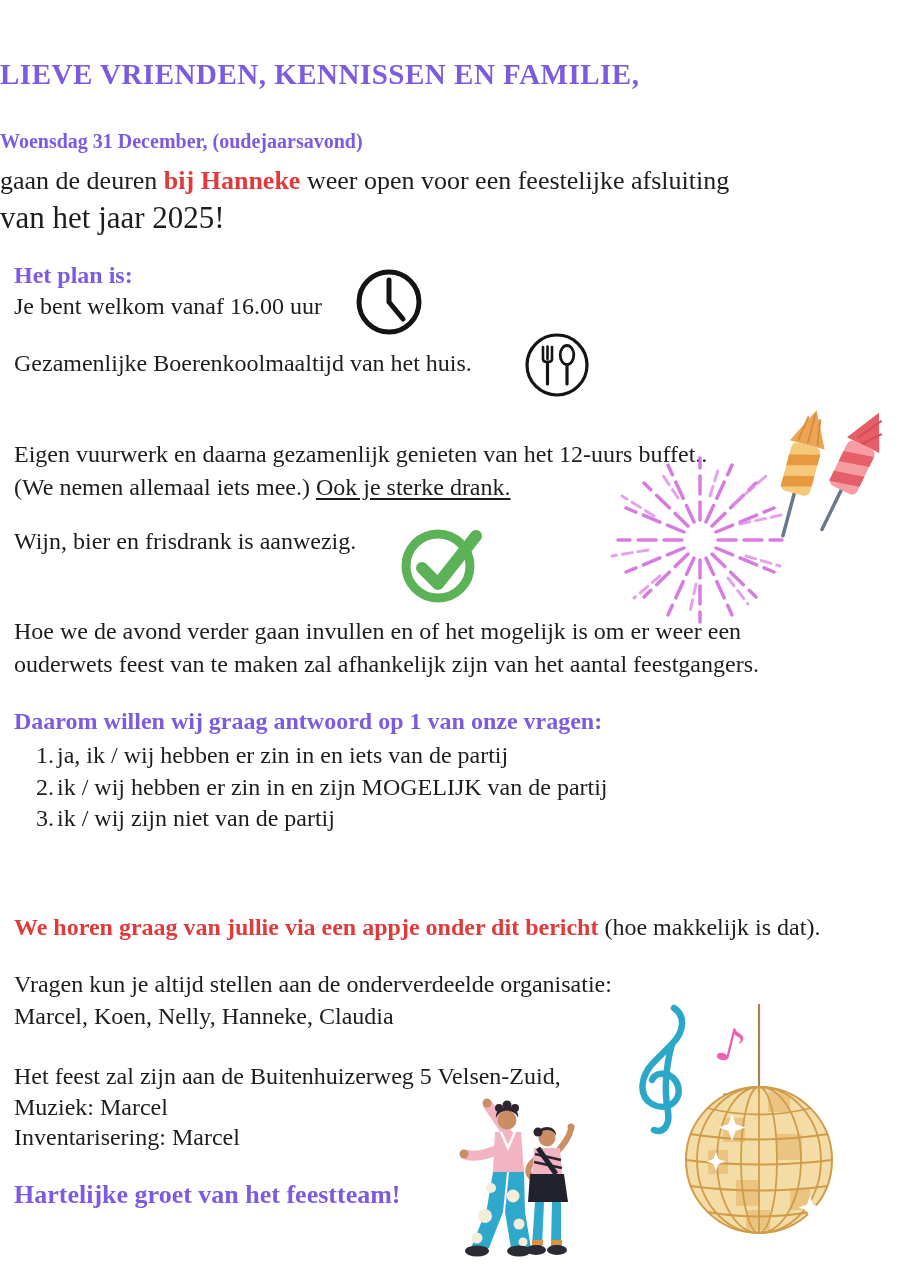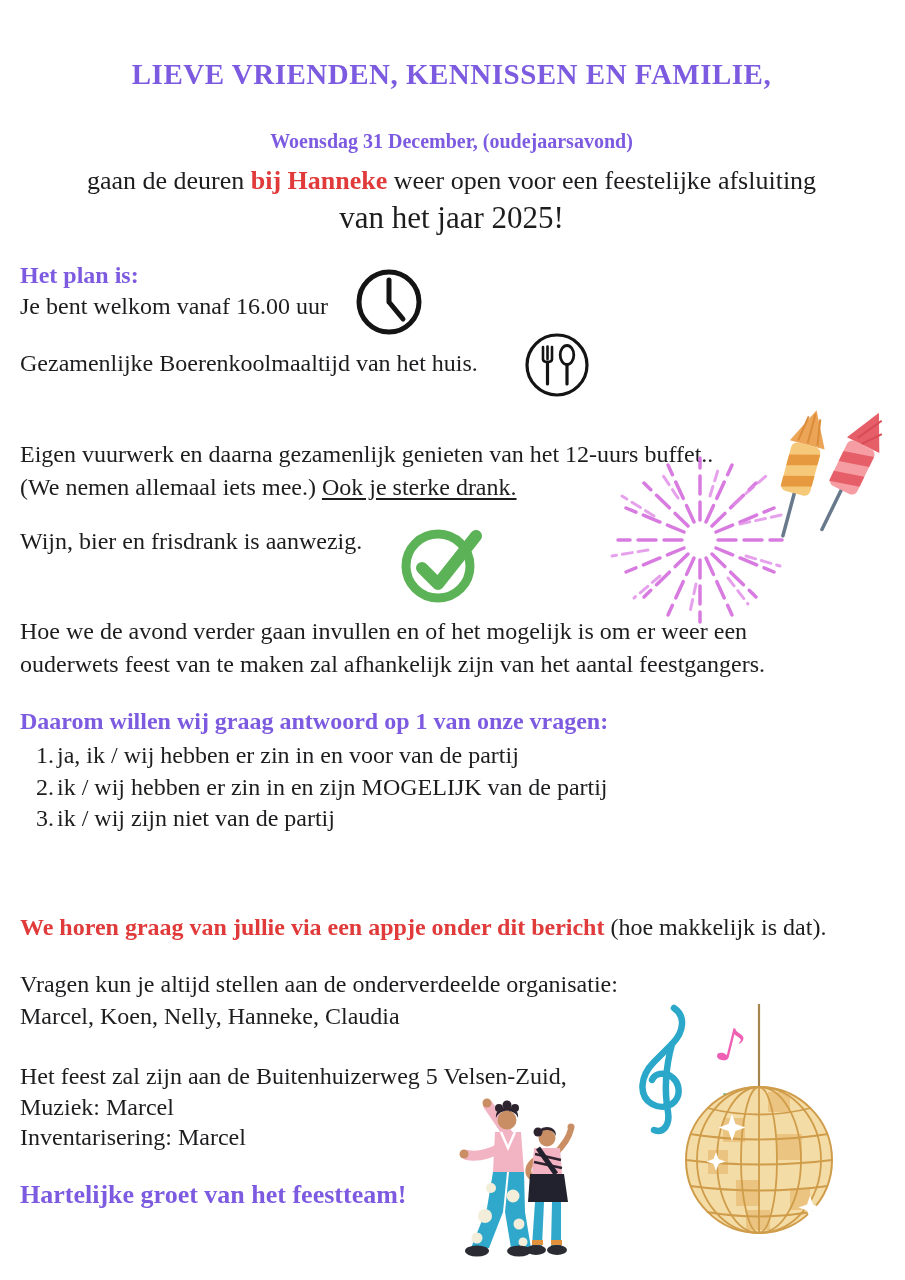--- a/index.html
+++ b/index.html
@@ -1,29 +1,29 @@
 <!DOCTYPE html>
 <html><head>
 <meta charset="utf-8">
 <style>
   html,body{margin:0;padding:0;}
   body{
     width:905px;height:1280px;position:relative;background:#ffffff;
     font-family:"Liberation Serif", serif;color:#1d1d1f;overflow:hidden;
   }
   .abs{position:absolute;white-space:nowrap;}
-  .center{left:0;width:903px;text-align:center;}
+  .center{left:0;width:903px;}
   .purple{color:#7d5be0;font-weight:bold;}
   .red{color:#e03a3a;font-weight:bold;}
   .u{text-decoration:underline;text-underline-offset:3px;}
   .title{top:58px;font-size:29px;letter-spacing:.5px;}
   .date{top:130px;font-size:20px;}
   .intro1{top:166px;font-size:26px;}
   .intro2{top:200px;font-size:31px;}
-  .body-t{font-size:24px;left:20px;}
+  .body-t{font-size:24px;left:14px;}
   .plan-h{top:262px;}
   .welcome{top:293px;}
   .meal{top:350px;}
   .buffet1{top:441px;}
   .buffet2{top:474px;}
   .drinks{top:528px;}
   .det1{top:618px;}
   .det2{top:651px;}
   .rsvp-h{top:708px;}
   .options{top:740px;left:36px;font-size:24px;line-height:31.5px;}
@@ -53,21 +53,21 @@
 <div class="abs body-t buffet1">Eigen vuurwerk en daarna gezamenlijk genieten van het 12-uurs buffet..</div>
 <div class="abs body-t buffet2"><span>(We nemen allemaal iets mee.) </span><span class="u">Ook je sterke drank.</span></div>
 <div class="abs body-t drinks">Wijn, bier en frisdrank is aanwezig.</div>
 
 <div class="abs body-t det1">Hoe we de avond verder gaan invullen en of het mogelijk is om er weer een</div>
 <div class="abs body-t det2">ouderwets feest van te maken zal afhankelijk zijn van het aantal feestgangers.</div>
 
 <div class="abs body-t rsvp-h purple">Daarom willen wij graag antwoord op 1 van onze vragen:</div>
 
 <div class="abs options">
-  <div><span class="opt-num">1.</span><span>ja, ik / wij hebben er zin in en voor van de partij</span></div>
+  <div><span class="opt-num">1.</span><span>ja, ik / wij hebben er zin in en iets van de partij</span></div>
   <div><span class="opt-num">2.</span><span>ik / wij hebben er zin in en zijn MOGELIJK van de partij</span></div>
   <div><span class="opt-num">3.</span><span>ik / wij zijn niet van de partij</span></div>
 </div>
 
 <div class="abs body-t reply"><span class="red">We horen graag van jullie via een appje onder dit bericht</span><span> (hoe makkelijk is dat).</span></div>
 
 <div class="abs body-t org1">Vragen kun je altijd stellen aan de onderverdeelde organisatie:</div>
 <div class="abs body-t org2">Marcel, Koen, Nelly, Hanneke, Claudia</div>
 <div class="abs body-t loc">Het feest zal zijn aan de Buitenhuizerweg 5 Velsen-Zuid,</div>
 <div class="abs body-t music">Muziek: Marcel</div>

